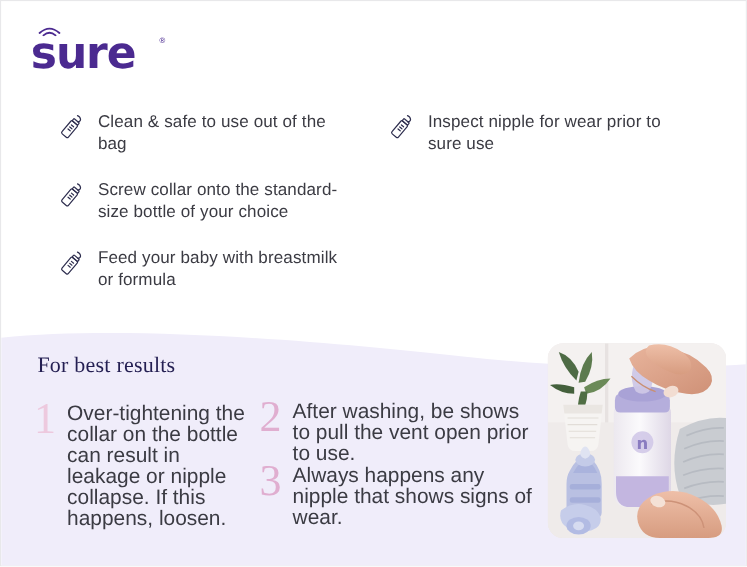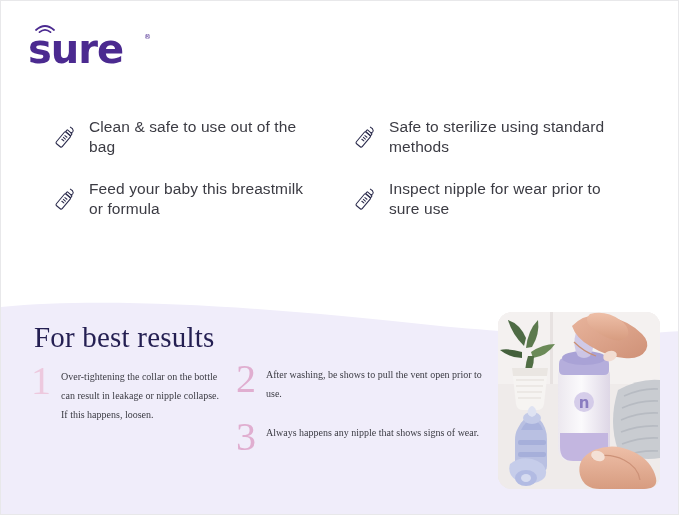--- a/index.html
+++ b/index.html
@@ -58,23 +58,22 @@
   
   .feature-col {
     position: absolute;
     width: 260px;
   }
   #col-left  { left: 52px;  top: 100px; }
   #col-right { left: 352px; top: 100px; }
 
   .feature-item {
     display: flex;
-    align-items: center;
+    align-items: flex-start;
     margin-bottom: 22px;
-    margin-top: 16px;
   }
   .feature-icon {
     flex: 0 0 auto;
     width: 24px;
     height: 26px;
     margin-right: 12px;
     margin-top: 2px;
   }
   .feature-text {
     font-family: "Liberation Sans", sans-serif;
@@ -106,43 +105,43 @@
     top: 0;
     width: 679px;
     height: 223px;
   }
 
   #results-heading {
     position: absolute;
     left: 33px;
     top: 28px;
     font-family: "Liberation Serif", serif;
-    font-size: 29px;
+    font-size: 20px;
     color: #241f52;
     letter-spacing: 0.2px;
   }
 
   .tip {
     position: absolute;
     display: flex;
     align-items: flex-start;
   }
   .tip-num {
     font-family: "Liberation Serif", serif;
     font-size: 40px;
     line-height: 36px;
     color: #e0aed0;
     width: 30px;
     flex: 0 0 auto;
     text-align: left;
   }
   .tip-num.pale { color: #edc9de; }
   .tip-text {
-    font-family: Liberation Serif, serif;
-    font-size: 10px;
+    font-family: Liberation Sans, sans-serif;
+    font-size: 19px;
     line-height: 19px;
     color: #3b3b43;
     padding-top: 4px;
   }
 
   #tip-1 { left: 30px;  top: 70px;  width: 195px; }
   #tip-2 { left: 235px; top: 68px;  width: 255px; }
   #tip-3 { left: 235px; top: 126px; width: 255px; }
 
   #tip-1 .tip-text { width: 162px; }
@@ -182,49 +181,49 @@
         <g transform="rotate(40 12 13)" fill="none" stroke="#2d2d4e" stroke-width="1.1" stroke-linejoin="round" stroke-linecap="round">
           <path d="M9.2 1.2 q2.6 -0.9 4.4 0.9 q1.1 1.6 -0.4 3.2"></path>
           <rect x="8.4" y="5.2" width="6.4" height="2.6" rx="0.7"></rect>
           <path d="M8.9 7.8 h5.4 q1.1 0 1.1 1.2 v12.4 q0 1.4 -1.4 1.4 h-4.8 q-1.4 0 -1.4 -1.4 v-12.4 q0 -1.2 1.1 -1.2 z"></path>
           <path d="M10.4 11.2 h2.6 M10.4 13.6 h2.6 M10.4 16.0 h2.6"></path>
         </g>
       </svg>
       <div class="feature-text" style="color: rgb(59, 59, 67);">Clean &amp; safe to use out of the bag</div>
     </div>
 
-
     <div class="feature-item">
       <svg class="feature-icon" viewBox="0 0 24 26">
         <g transform="rotate(40 12 13)" fill="none" stroke="#2d2d4e" stroke-width="1.1" stroke-linejoin="round" stroke-linecap="round">
           <path d="M9.2 1.2 q2.6 -0.9 4.4 0.9 q1.1 1.6 -0.4 3.2"></path>
           <rect x="8.4" y="5.2" width="6.4" height="2.6" rx="0.7"></rect>
           <path d="M8.9 7.8 h5.4 q1.1 0 1.1 1.2 v12.4 q0 1.4 -1.4 1.4 h-4.8 q-1.4 0 -1.4 -1.4 v-12.4 q0 -1.2 1.1 -1.2 z"></path>
           <path d="M10.4 11.2 h2.6 M10.4 13.6 h2.6 M10.4 16.0 h2.6"></path>
         </g>
       </svg>
-      <div class="feature-text" style="color: rgb(59, 59, 67);">Feed your baby this breastmilk or formula</div>
-    </div>
-
-  </div>
-
-  <div id="col-right" class="feature-col">
-
+      <div class="feature-text" style="color: rgb(59, 59, 67);">Screw collar onto the standard-size bottle of your choice</div>
+    </div>
 
     <div class="feature-item">
       <svg class="feature-icon" viewBox="0 0 24 26">
         <g transform="rotate(40 12 13)" fill="none" stroke="#2d2d4e" stroke-width="1.1" stroke-linejoin="round" stroke-linecap="round">
           <path d="M9.2 1.2 q2.6 -0.9 4.4 0.9 q1.1 1.6 -0.4 3.2"></path>
           <rect x="8.4" y="5.2" width="6.4" height="2.6" rx="0.7"></rect>
           <path d="M8.9 7.8 h5.4 q1.1 0 1.1 1.2 v12.4 q0 1.4 -1.4 1.4 h-4.8 q-1.4 0 -1.4 -1.4 v-12.4 q0 -1.2 1.1 -1.2 z"></path>
           <path d="M10.4 11.2 h2.6 M10.4 13.6 h2.6 M10.4 16.0 h2.6"></path>
         </g>
       </svg>
-      <div class="feature-text" style="color: rgb(59, 59, 67);">Safe to sterilize using standard methods</div>
-    </div>
+      <div class="feature-text" style="color: rgb(59, 59, 67);">Feed your baby with breastmilk or formula</div>
+    </div>
+
+  </div>
+
+  <div id="col-right" class="feature-col">
+
+
 
     <div class="feature-item">
       <svg class="feature-icon" viewBox="0 0 24 26">
         <g transform="rotate(40 12 13)" fill="none" stroke="#2d2d4e" stroke-width="1.1" stroke-linejoin="round" stroke-linecap="round">
           <path d="M9.2 1.2 q2.6 -0.9 4.4 0.9 q1.1 1.6 -0.4 3.2"></path>
           <rect x="8.4" y="5.2" width="6.4" height="2.6" rx="0.7"></rect>
           <path d="M8.9 7.8 h5.4 q1.1 0 1.1 1.2 v12.4 q0 1.4 -1.4 1.4 h-4.8 q-1.4 0 -1.4 -1.4 v-12.4 q0 -1.2 1.1 -1.2 z"></path>
           <path d="M10.4 11.2 h2.6 M10.4 13.6 h2.6 M10.4 16.0 h2.6"></path>
         </g>
       </svg>

